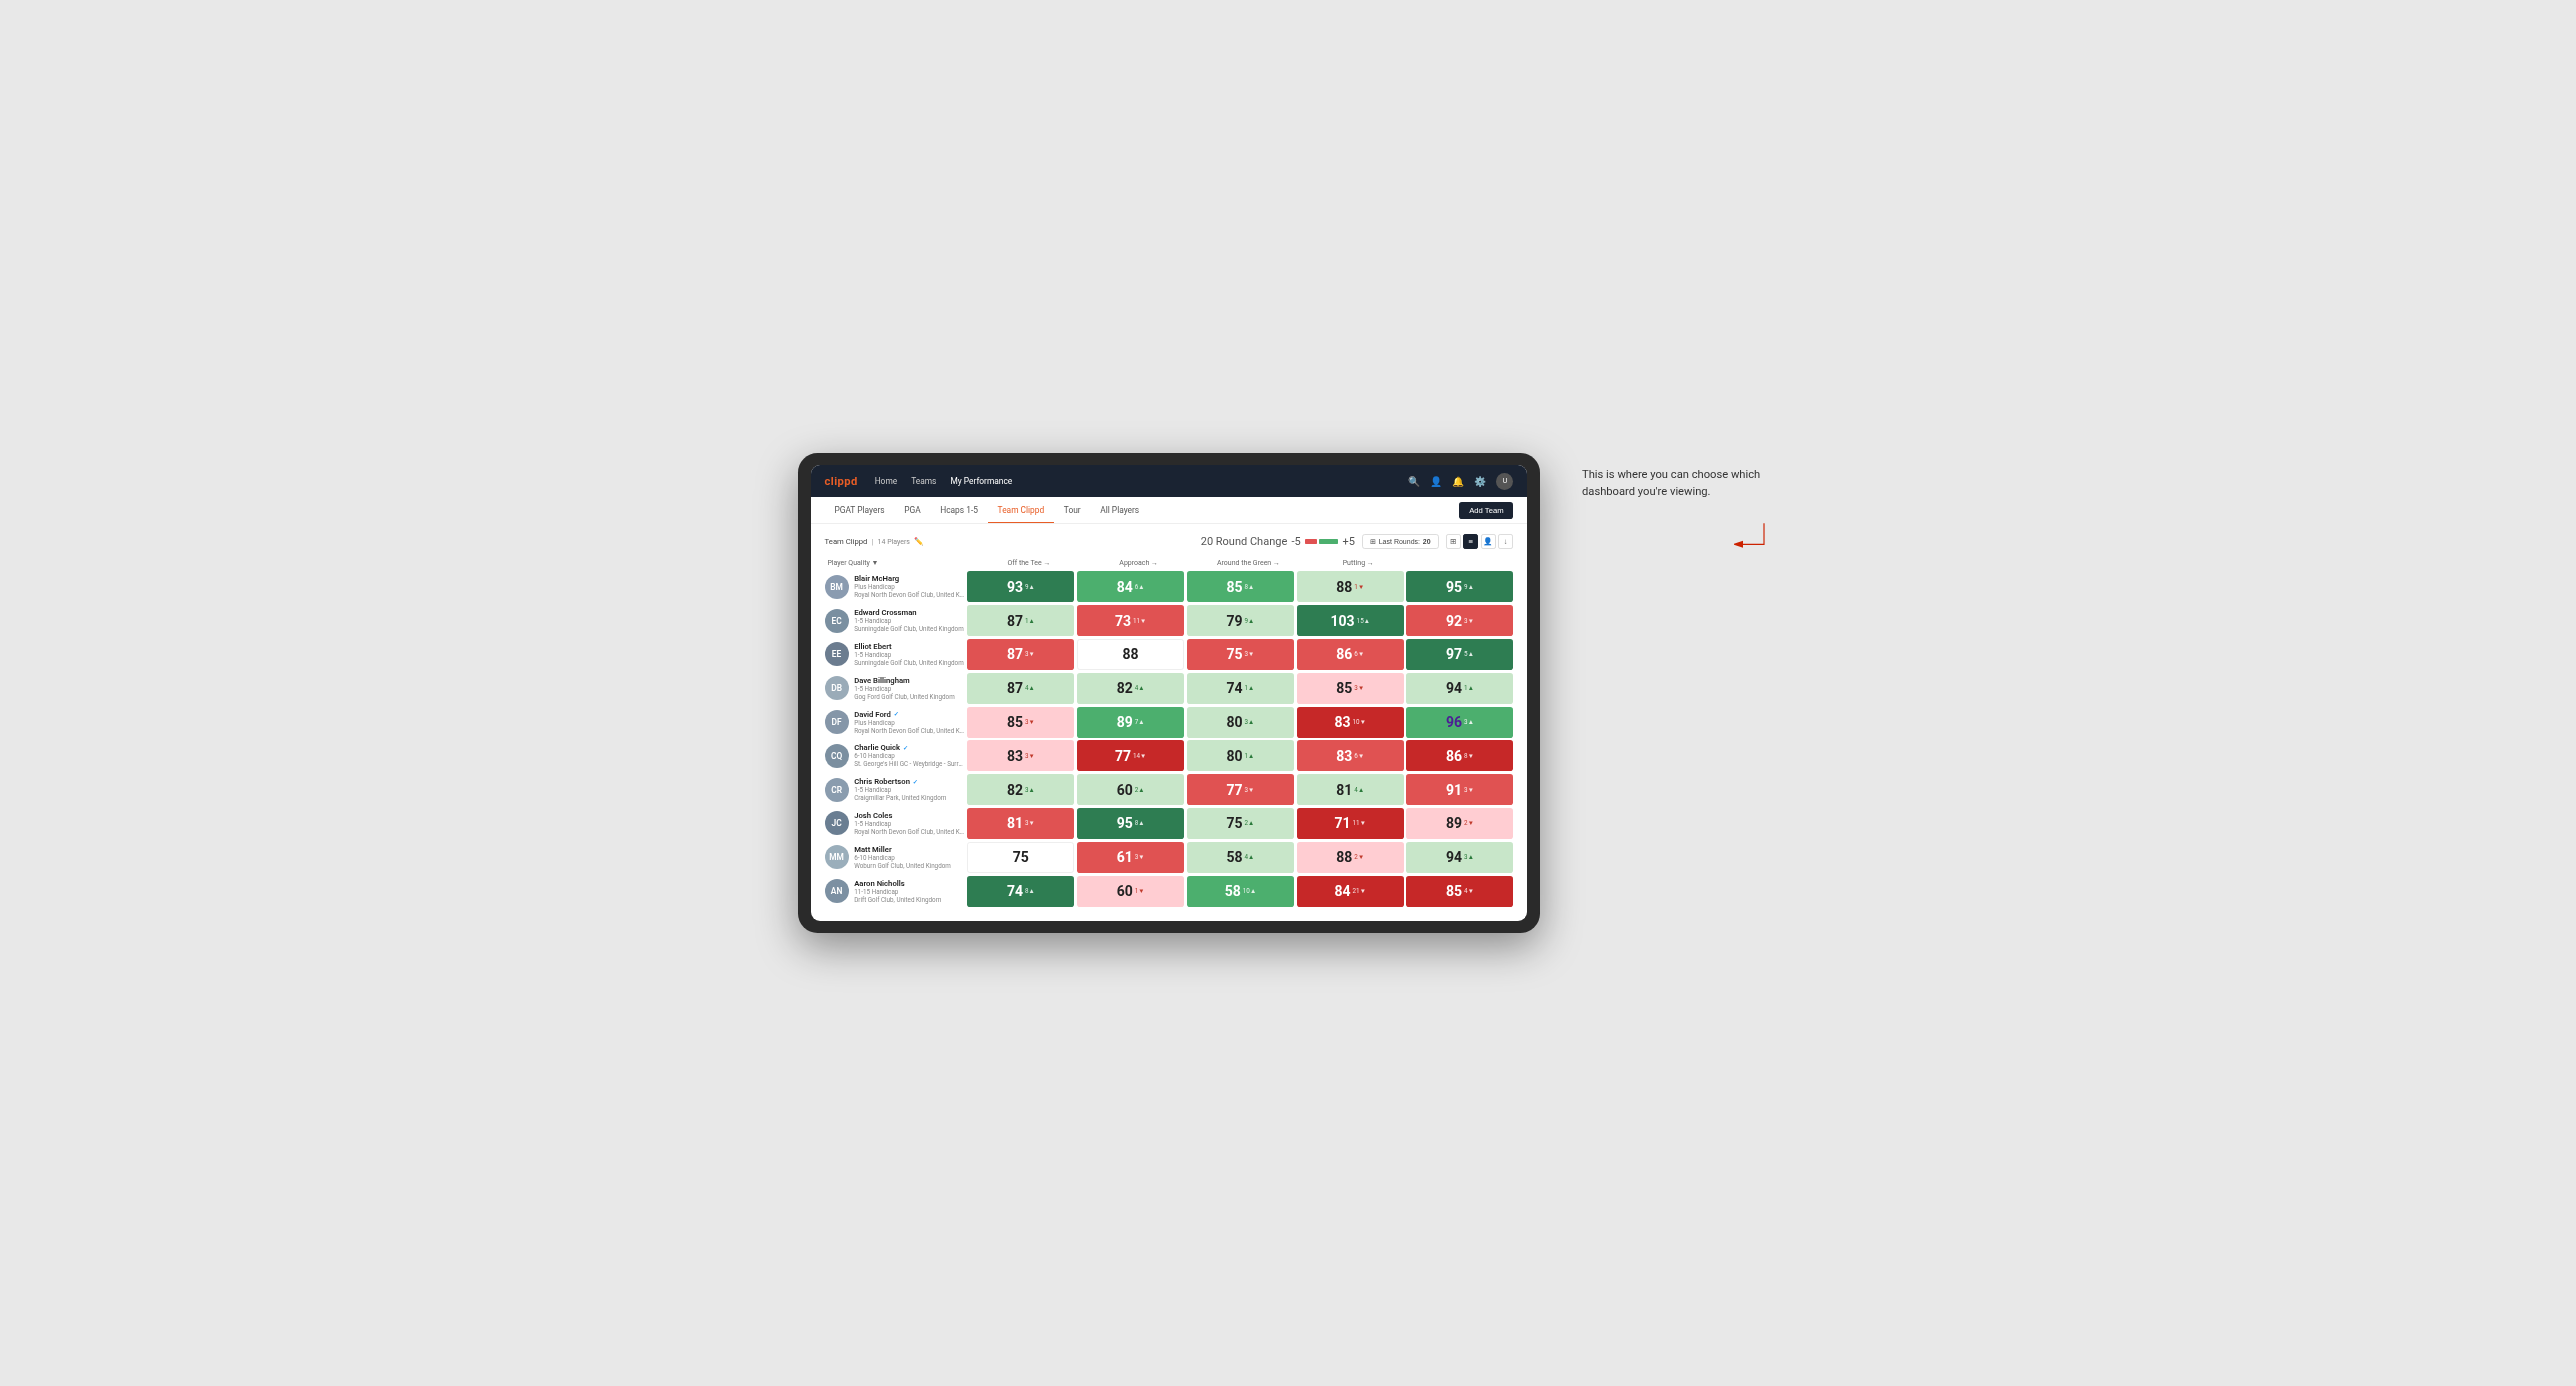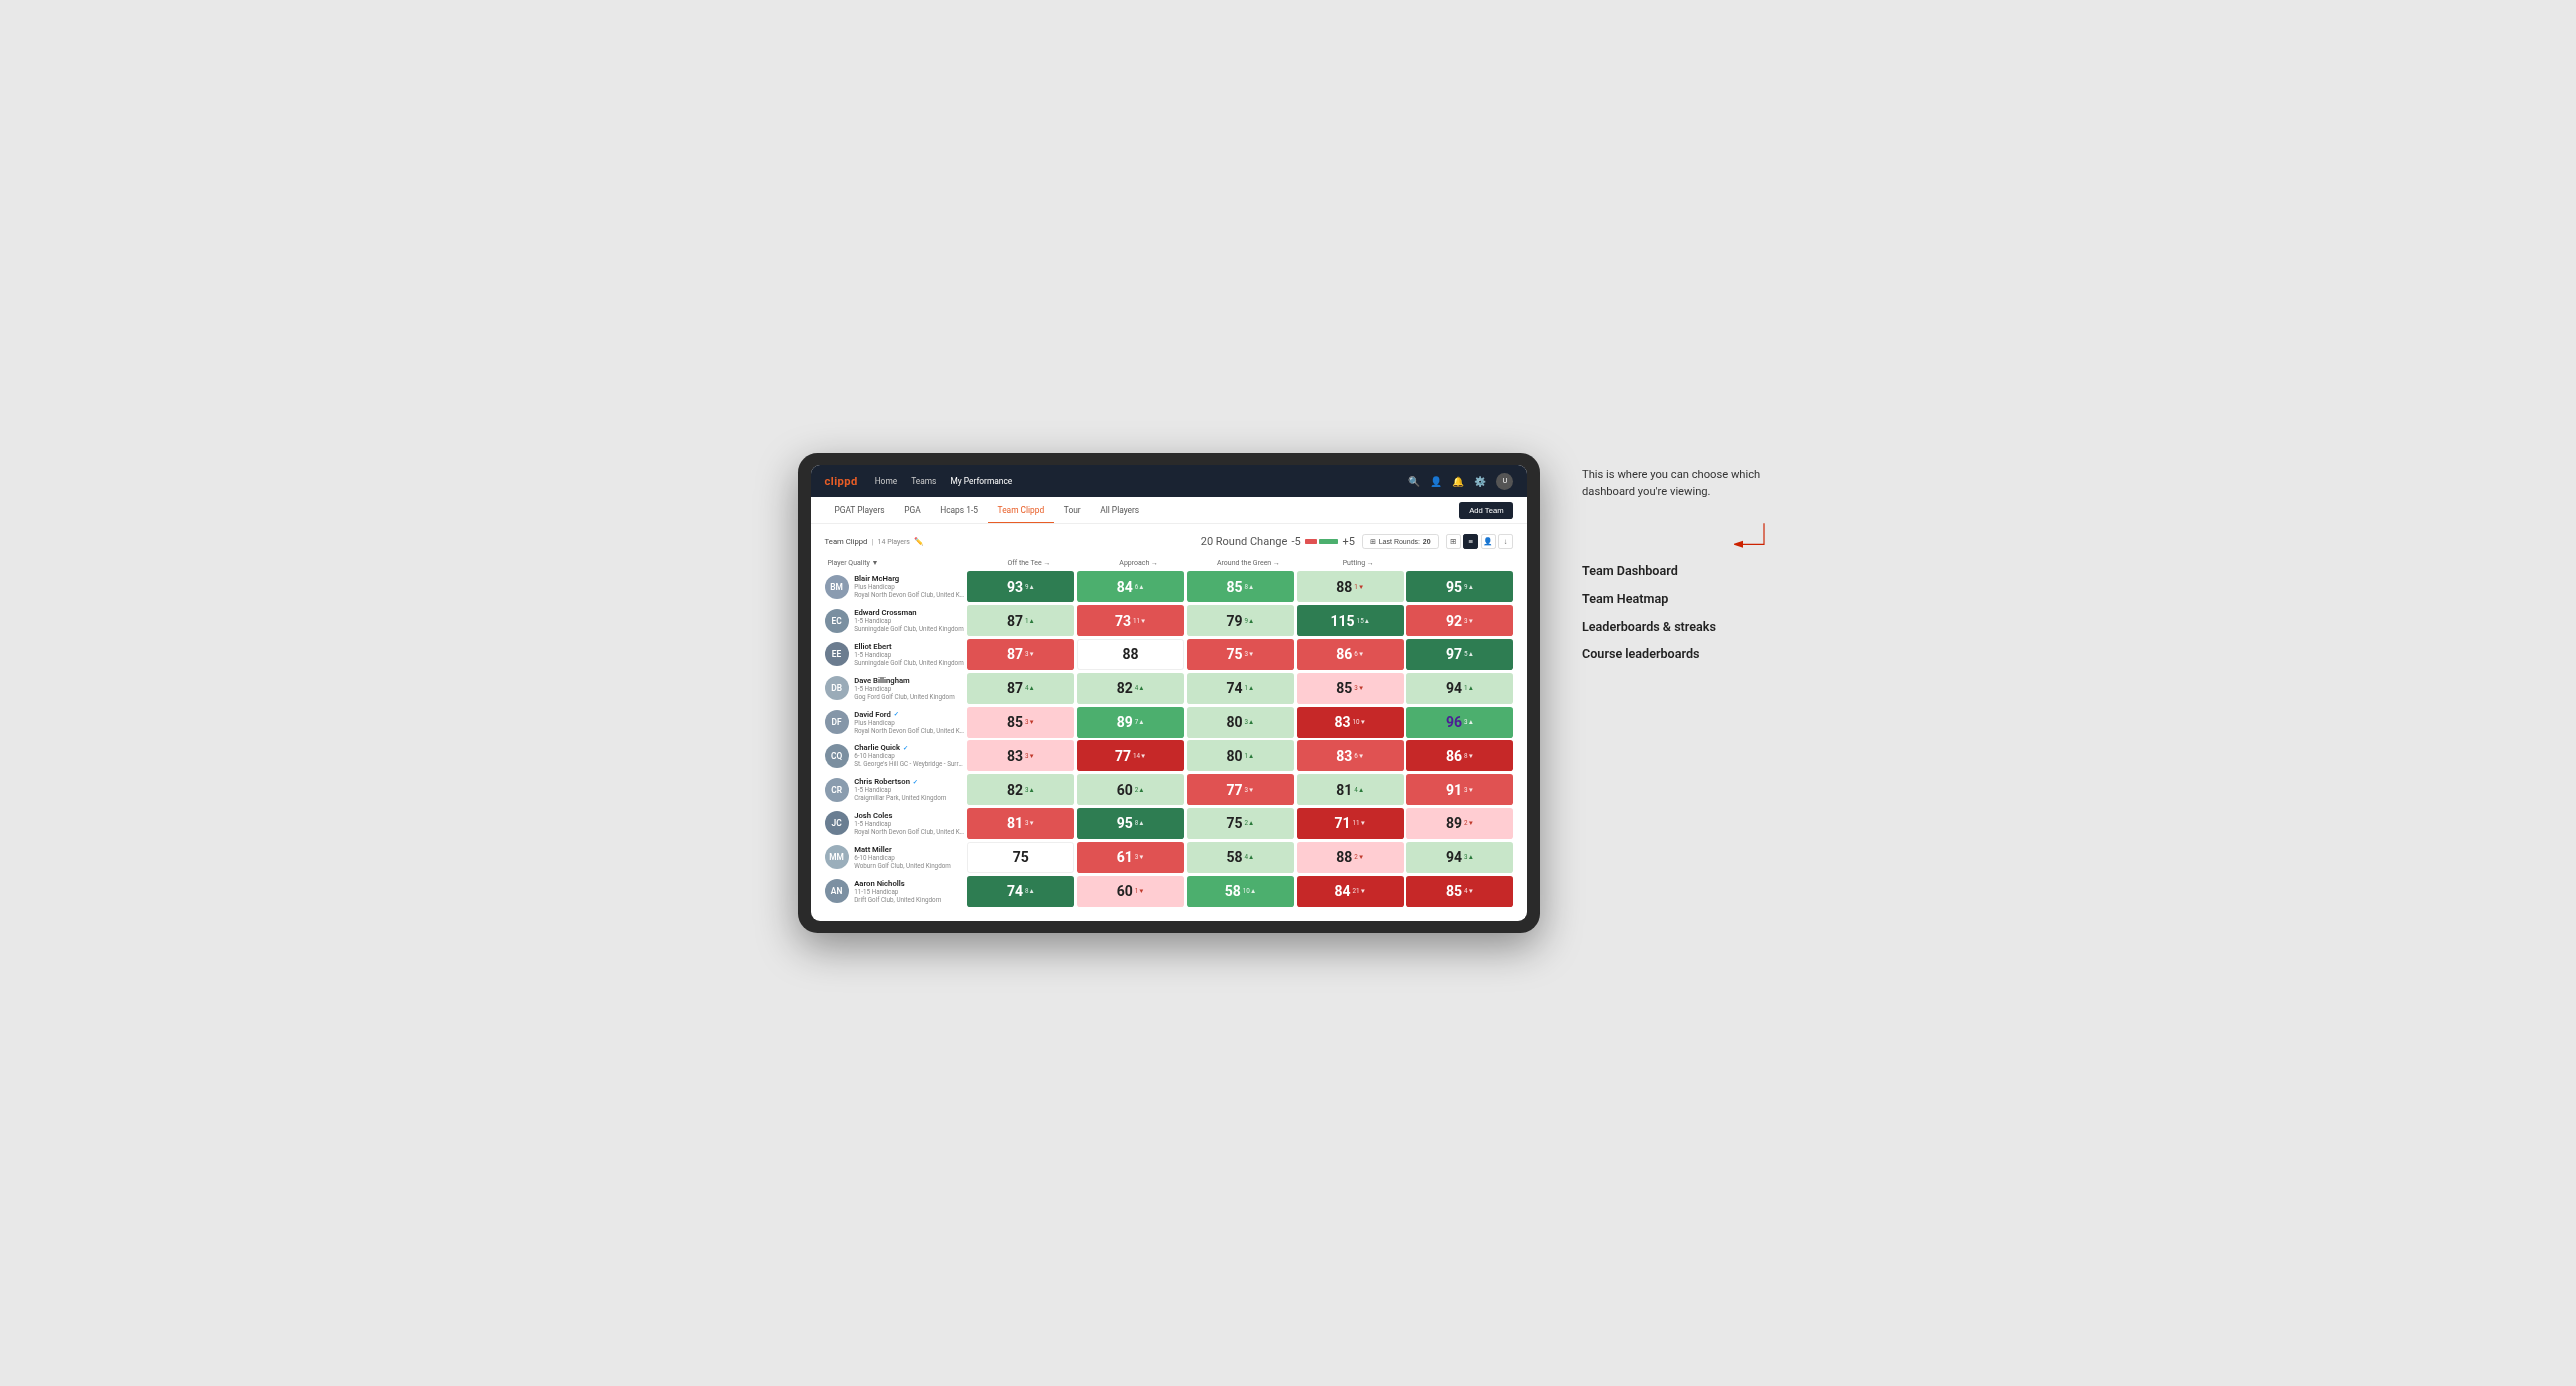--- a/index.html
+++ b/index.html
@@ -513,21 +513,21 @@
       </div>
               <div class="score-cell cell-red">
         <span class="score-main" style="color:#fff">73</span>
         <span class="score-change down" style="color: rgba(255, 255, 255, 0.85);">11▼</span>
       </div>
               <div class="score-cell cell-light-green">
         <span class="score-main" style="color:#222">79</span>
         <span class="score-change up">9▲</span>
       </div>
               <div class="score-cell cell-dark-green">
-        <span class="score-main" style="color:#fff">115</span>
+        <span class="score-main" style="color:#fff">103</span>
         <span class="score-change up" style="color: rgba(255, 255, 255, 0.85);">15▲</span>
       </div>
               <div class="score-cell cell-red">
         <span class="score-main" style="color:#fff">92</span>
         <span class="score-change down" style="color: rgba(255, 255, 255, 0.85);">3▼</span>
       </div>
             </div>
             <div class="player-row">
       <div class="player-info">
         <div class="player-avatar" style="background:#6b7c8f">
@@ -797,22 +797,16 @@
       <svg class="red-arrow" viewBox="0 0 80 60" fill="none">
         <path d="M70 5 L70 50 L10 50" stroke="#cc2200" stroke-width="2.5" fill="none" marker-end="url(#arrowhead)"></path>
         <defs>
           <marker id="arrowhead" markerWidth="8" markerHeight="8" refX="6" refY="3" orient="auto">
             <path d="M0,0 L0,6 L9,3 z" fill="#cc2200"></path>
           </marker>
         </defs>
       </svg>
     </div>
 
-    <div class="annotation-items">
-      <div class="annotation-item">Team Dashboard</div>
-      <div class="annotation-item">Team Heatmap</div>
-      <div class="annotation-item">Leaderboards &amp; streaks</div>
-      <div class="annotation-item">Course leaderboards</div>
-    </div>
   </div>
 
 </div>
 
 
 </body></html>

